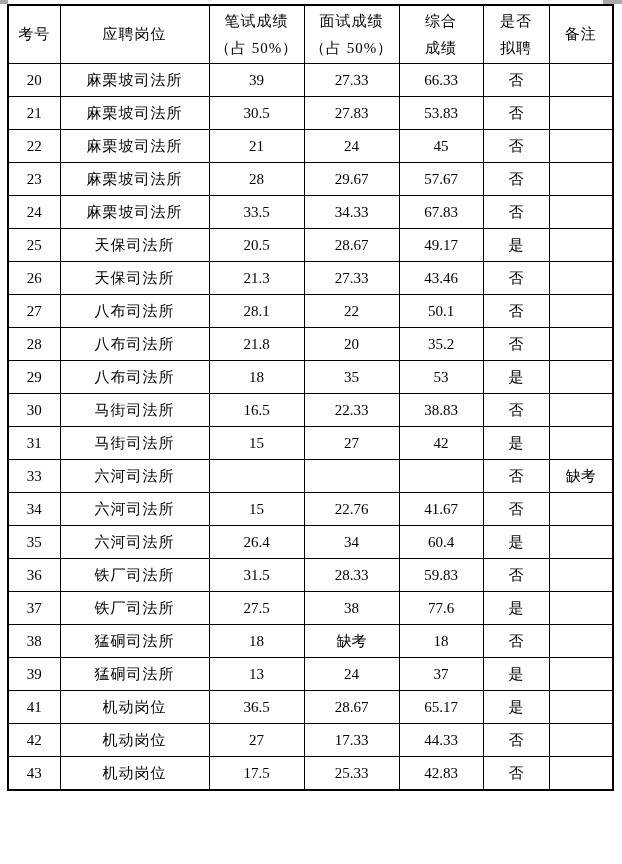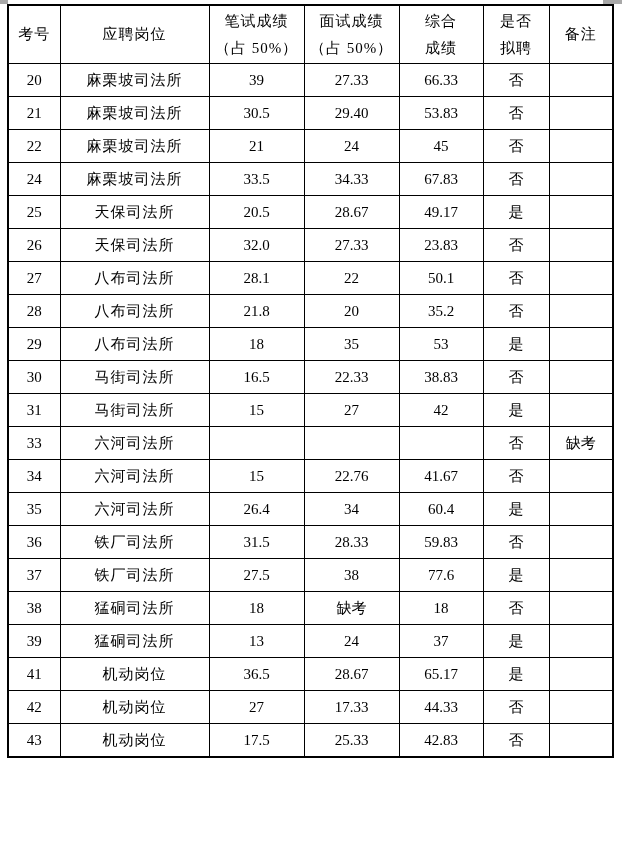--- a/index.html
+++ b/index.html
@@ -110,31 +110,40 @@
     <td>39</td>
     <td>27.33</td>
     <td>66.33</td>
     <td>否</td>
     <td></td>
   </tr>
         <tr>
     <td>21</td>
     <td class="position">麻栗坡司法所</td>
     <td>30.5</td>
-    <td>29.40</td>
+    <td>27.83</td>
     <td>53.83</td>
     <td>否</td>
     <td></td>
   </tr>
         <tr>
     <td>22</td>
     <td class="position">麻栗坡司法所</td>
     <td>21</td>
     <td>24</td>
     <td>45</td>
+    <td>否</td>
+    <td></td>
+  </tr>
+        <tr>
+    <td>23</td>
+    <td class="position">麻栗坡司法所</td>
+    <td>28</td>
+    <td>29.67</td>
+    <td>57.67</td>
     <td>否</td>
     <td></td>
   </tr>
         <tr>
     <td>24</td>
     <td class="position">麻栗坡司法所</td>
     <td>33.5</td>
     <td>34.33</td>
     <td>67.83</td>
     <td>否</td>
@@ -145,23 +154,23 @@
     <td class="position">天保司法所</td>
     <td>20.5</td>
     <td>28.67</td>
     <td>49.17</td>
     <td>是</td>
     <td></td>
   </tr>
         <tr>
     <td>26</td>
     <td class="position">天保司法所</td>
-    <td>32.0</td>
+    <td>21.3</td>
     <td>27.33</td>
-    <td>23.83</td>
+    <td>43.46</td>
     <td>否</td>
     <td></td>
   </tr>
         <tr>
     <td>27</td>
     <td class="position">八布司法所</td>
     <td>28.1</td>
     <td>22</td>
     <td>50.1</td>
     <td>否</td>

